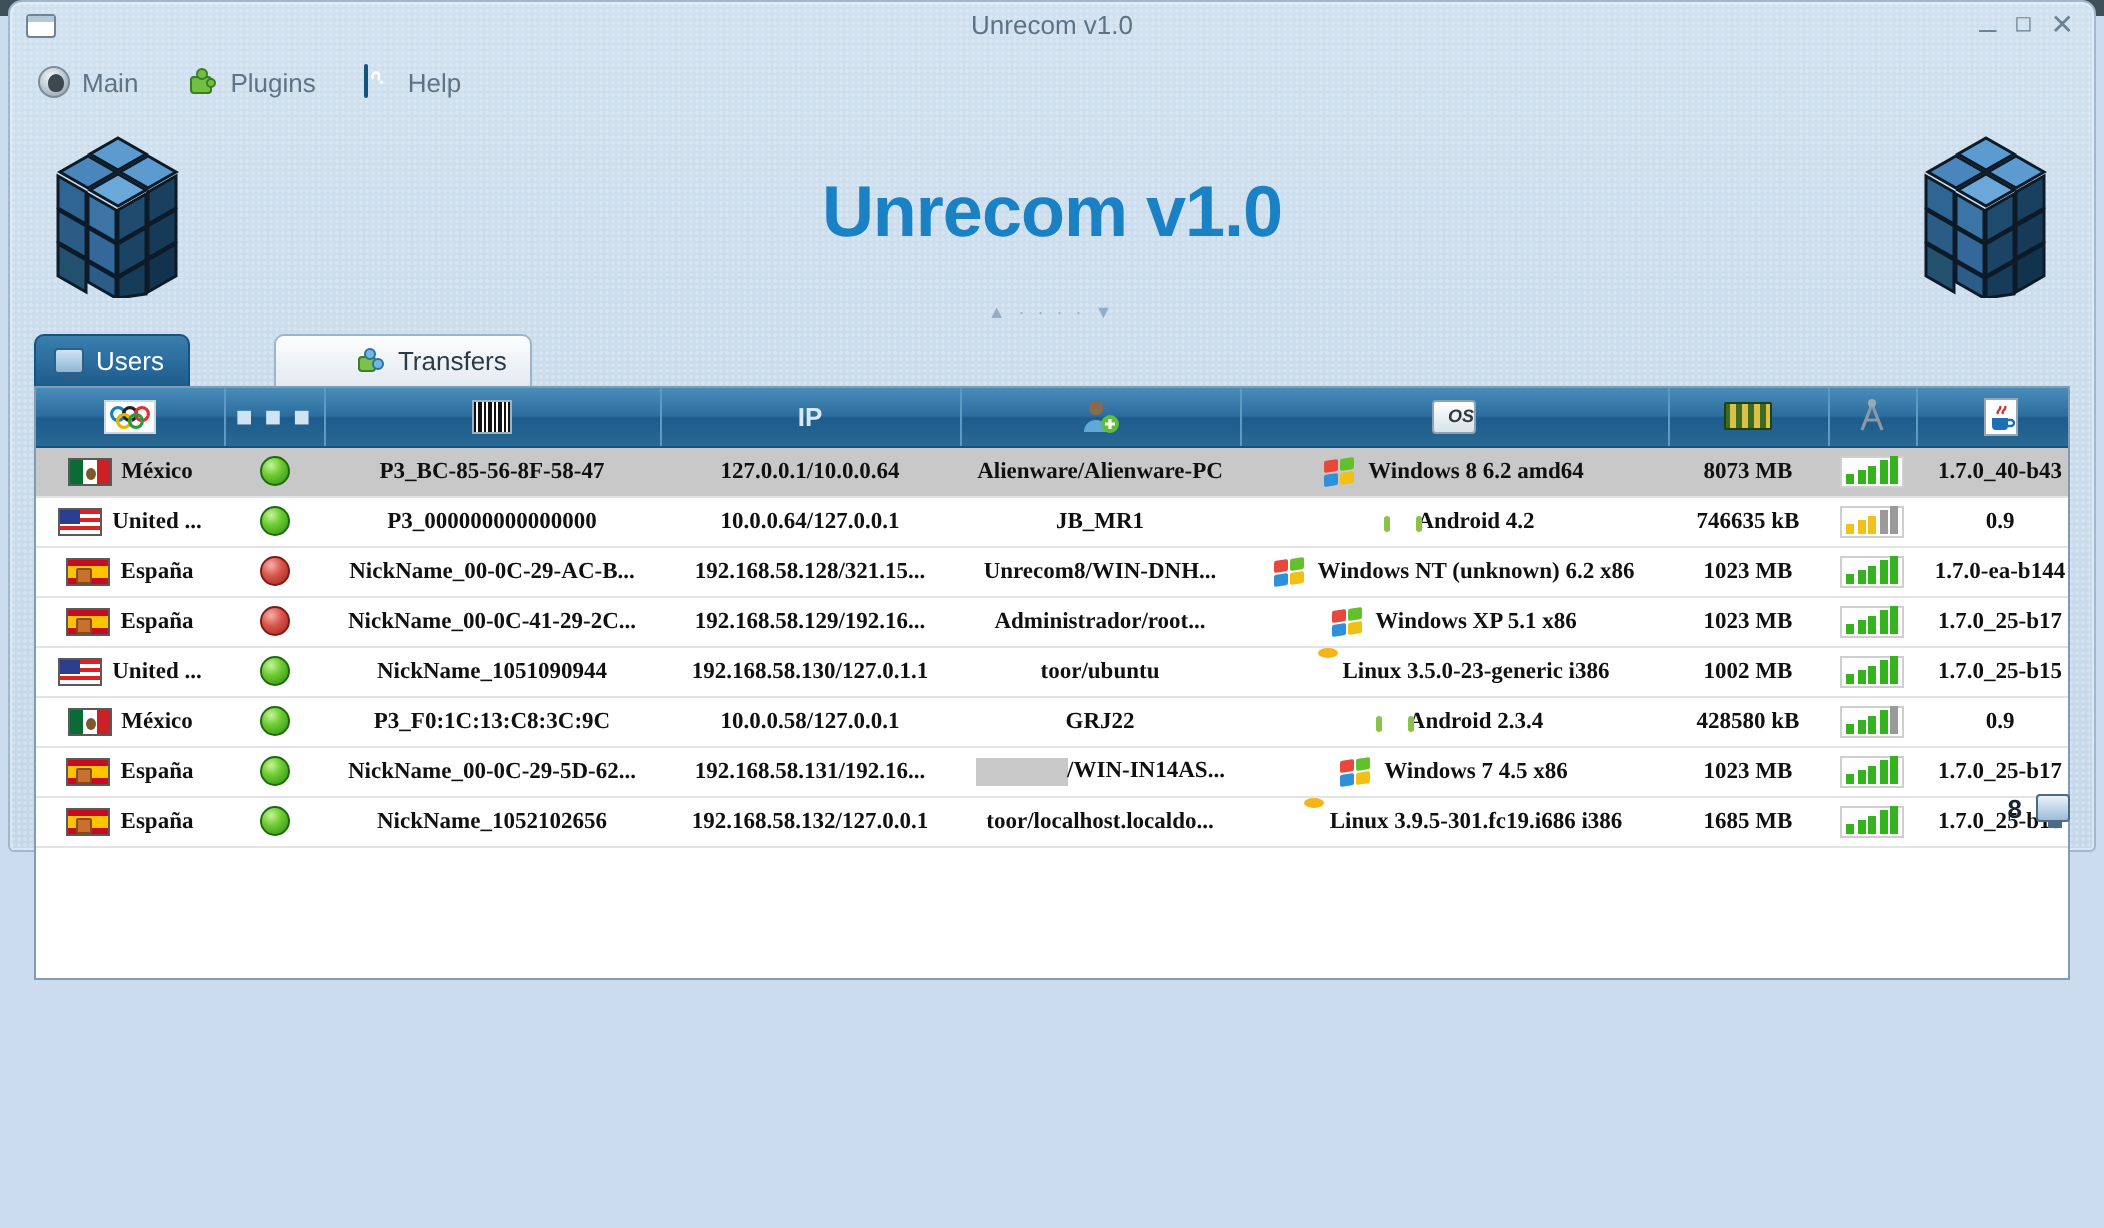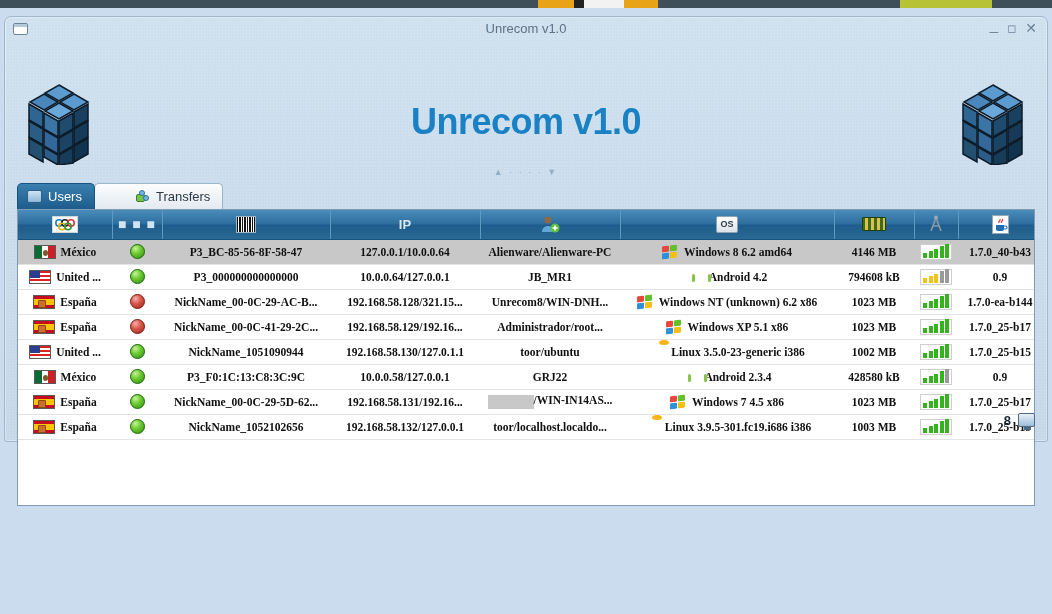--- a/index.html
+++ b/index.html
@@ -18,21 +18,21 @@
   }
   
   .desktop-strip {
     position: absolute; left: 0; top: 0; width: 1052px; height: 8px;
     background: #3e4f5a;
   }
   .desktop-strip .seg { position: absolute; top: 0; height: 8px; }
 
   
   .window {
-    position: absolute; left: 4px; top: 16px;
+    position: absolute; left: 4px; top: 0;
     width: 1044px; height: 426px;
     background: #c9dcec;
     border: 1px solid #9fb8cd;
     border-radius: 7px 7px 3px 3px;
     box-shadow: 0 0 0 1px rgba(255,255,255,.35) inset;
     background-image:
       radial-gradient(rgba(255,255,255,.22) 1px, transparent 1px),
       linear-gradient(#cfe0ee, #c5d8ea);
     background-size: 3px 3px, 100% 100%;
   }
@@ -126,21 +126,21 @@
     letter-spacing: 2px;
   }
   .cube { position: absolute; width: 88px; height: 88px; top: 8px; }
   .cube.left { left: 10px; }
   .cube.right { right: 10px; }
   .cube svg { display: block; }
 
   
   .tabs {
     position: absolute; left: 12px; top: 166px; height: 26px;
-    display: flex; align-items: flex-end;
+    display: flex; align-items: flex-end; gap: 43px;
   }
   .tab {
     height: 26px; display: flex; align-items: center; gap: 6px;
     padding: 0 12px 0 9px;
     border-radius: 5px 5px 0 0;
     font-size: 13px;
     border: 1px solid #9db5c9; border-bottom: none;
     position: relative;
   }
   .tab.active {
@@ -266,21 +266,21 @@
   .bars { display: flex; align-items: flex-end; gap: 1.5px; height: 16px; padding: 1px 2px; background: #fdfdfd; border: 1px solid #cfcfcf; }
   .bars b { display: block; width: 4px; }
   
   .hico { display: inline-block; position: relative; }
   .hico-olympic { width: 26px; height: 17px; background: #fff; border: 1px solid #cfd8de; }
   .hico-dots { color: #cfe3f2; font-size: 14px; letter-spacing: 1px; font-weight: bold; }
   .hico-barcode { width: 20px; height: 17px; background: #fff; border: 1px solid #9eb3c3;
     background-image: repeating-linear-gradient(to right, #111 0 1px, #fff 1px 2px, #111 2px 4px, #fff 4px 5px); }
   .hico-user { width: 20px; height: 18px; position: relative; }
   .hico-os { width: 22px; height: 17px; background: linear-gradient(#fefefe,#d9e3ea); border: 1px solid #8fa3b2; border-radius: 2px;
-    color: #2e3b45; font-size: 9px; font-weight: bold; text-align: center; line-height: 15px; }
+    color: #2e3b45; font-size: 9px; font-weight: bold; text-align: right; line-height: 15px; font-style: italic; }
   .hico-ram { width: 24px; height: 14px; background: #3f6b1f; border: 1px solid #22400f; border-radius: 1px;
     background-image: repeating-linear-gradient(to right, #d8c24a 2px, #d8c24a 5px, transparent 5px, transparent 8px); }
   .hico-antenna { width: 18px; height: 18px; position: relative; }
   .hico-java { width: 17px; height: 19px; background: #fff; border: 1px solid #9aa8b2; position: relative; }
 
   .redacted { display: inline-block; width: 46px; height: 14px; background: #c8c8c8; vertical-align: middle; }
 
   
   .bottombar {
     position: absolute; left: 0; bottom: 0; width: 100%; height: 42px;
@@ -335,20 +335,38 @@
     <div class="titlebar">
       <div class="win-restore-icon"></div>
       <div class="title">Unrecom v1.0</div>
       <div class="win-ctrls">
         <span class="wc-min">_</span>
         <span class="wc-max">◻</span>
         <span class="wc-close">✕</span>
       </div>
     </div>
 
+    <div class="menubar">
+      <div class="menu-item">
+        <span class="menu-ico ico-main"></span>
+        <span>Main</span>
+      </div>
+      <div class="menu-item">
+        <span class="menu-ico ico-plugin">
+            <i class="p1"></i>
+            <i class="p2"></i>
+            <i class="p3"></i>
+          </span>
+        <span>Plugins</span>
+      </div>
+      <div class="menu-item">
+        <span class="menu-ico"><span class="ico-help"></span></span>
+        <span>Help</span>
+      </div>
+    </div>
 
     <div class="banner">
       <div class="cube left">
         <svg width="88" height="88" viewBox="0 0 88 88">
           <g stroke="#0d1b28" stroke-width="1.5">
             <g fill="#3f7fb5">
               <polygon points="44,8 58,16 44,24 30,16" fill="#5b9bd0"></polygon>
               <polygon points="59,17 73,25 59,33 45,25" fill="#5b9bd0"></polygon>
               <polygon points="29,17 43,25 29,33 15,25" fill="#4a86bc"></polygon>
               <polygon points="44,26 58,34 44,42 30,34" fill="#6aa8da"></polygon>
@@ -516,21 +534,21 @@
                 <span class="cell-flex">
                   <span class="osico os-win">
                     <i class="q1"></i>
                     <i class="q2"></i>
                     <i class="q3"></i>
                     <i class="q4"></i>
                   </span>
                   <span>Windows 8 6.2 amd64</span>
                 </span>
               </td>
-              <td>4146 MB</td>
+              <td>8073 MB</td>
               <td>
                 <span class="cell-flex">
                   <span class="bars">
                     <b style="height:5px;background:#35b31e;"></b>
                     <b style="height:7px;background:#35b31e;"></b>
                     <b style="height:9px;background:#35b31e;"></b>
                     <b style="height:12px;background:#35b31e;"></b>
                     <b style="height:14px;background:#35b31e;"></b>
                   </span>
                 </span>
@@ -551,21 +569,21 @@
               </td>
               <td>P3_000000000000000</td>
               <td>10.0.0.64/127.0.0.1</td>
               <td><span>JB_MR1</span></td>
               <td>
                 <span class="cell-flex">
                   <span class="osico"><span class="os-android"></span></span>
                   <span>Android  4.2</span>
                 </span>
               </td>
-              <td>794608 kB</td>
+              <td>746635 kB</td>
               <td>
                 <span class="cell-flex">
                   <span class="bars">
                     <b style="height:5px;background:#f0c21a;"></b>
                     <b style="height:7px;background:#f0c21a;"></b>
                     <b style="height:9px;background:#f0c21a;"></b>
                     <b style="height:12px;background:#9a9a9a;"></b>
                     <b style="height:14px;background:#9a9a9a;"></b>
                   </span>
                 </span>
@@ -776,21 +794,21 @@
               </td>
               <td>NickName_1052102656</td>
               <td>192.168.58.132/127.0.0.1</td>
               <td><span>toor/localhost.localdo...</span></td>
               <td>
                 <span class="cell-flex">
                   <span class="osico"><span class="os-linux"></span></span>
                   <span>Linux 3.9.5-301.fc19.i686 i386</span>
                 </span>
               </td>
-              <td>1003 MB</td>
+              <td>1685 MB</td>
               <td>
                 <span class="cell-flex">
                   <span class="bars">
                     <b style="height:5px;background:#35b31e;"></b>
                     <b style="height:7px;background:#35b31e;"></b>
                     <b style="height:9px;background:#35b31e;"></b>
                     <b style="height:12px;background:#35b31e;"></b>
                     <b style="height:14px;background:#35b31e;"></b>
                   </span>
                 </span>

